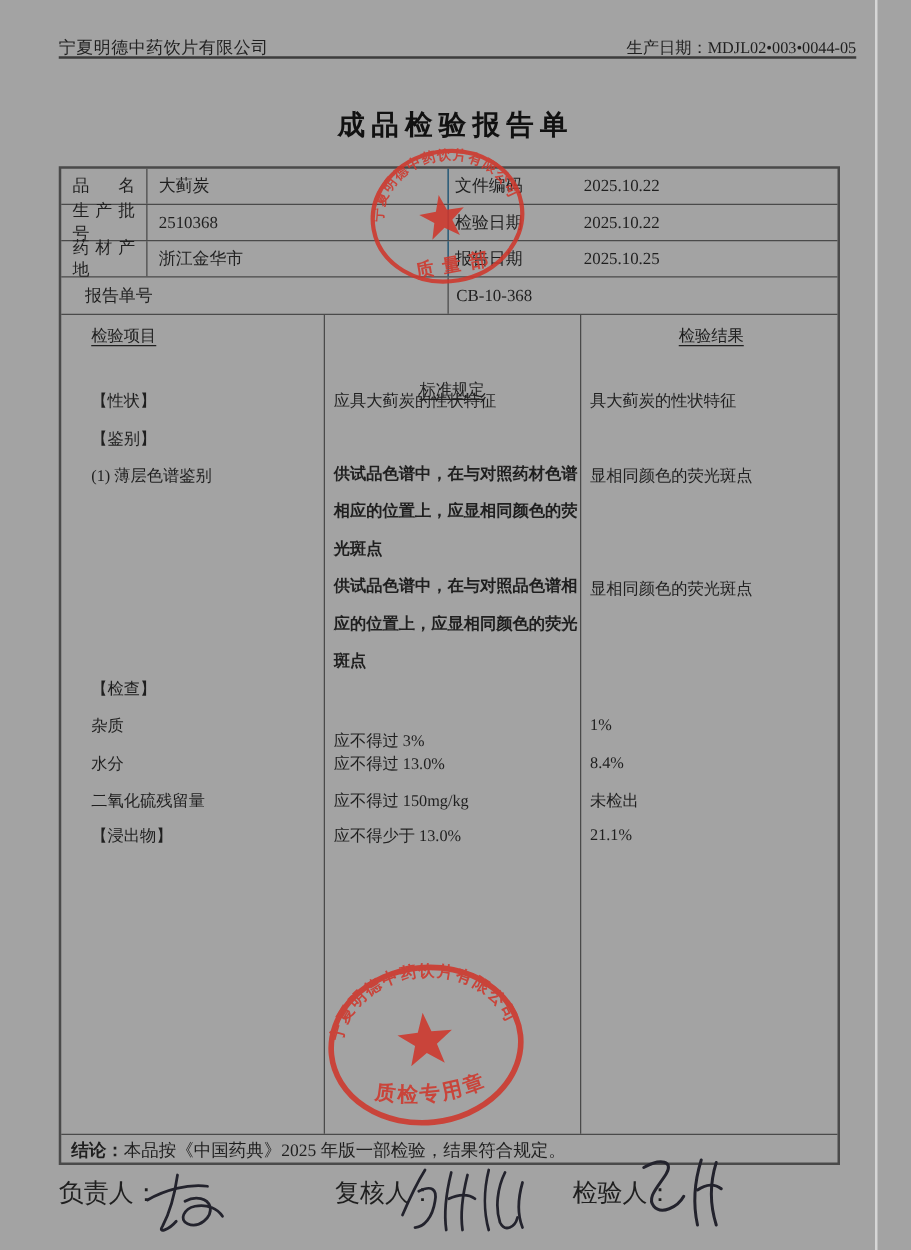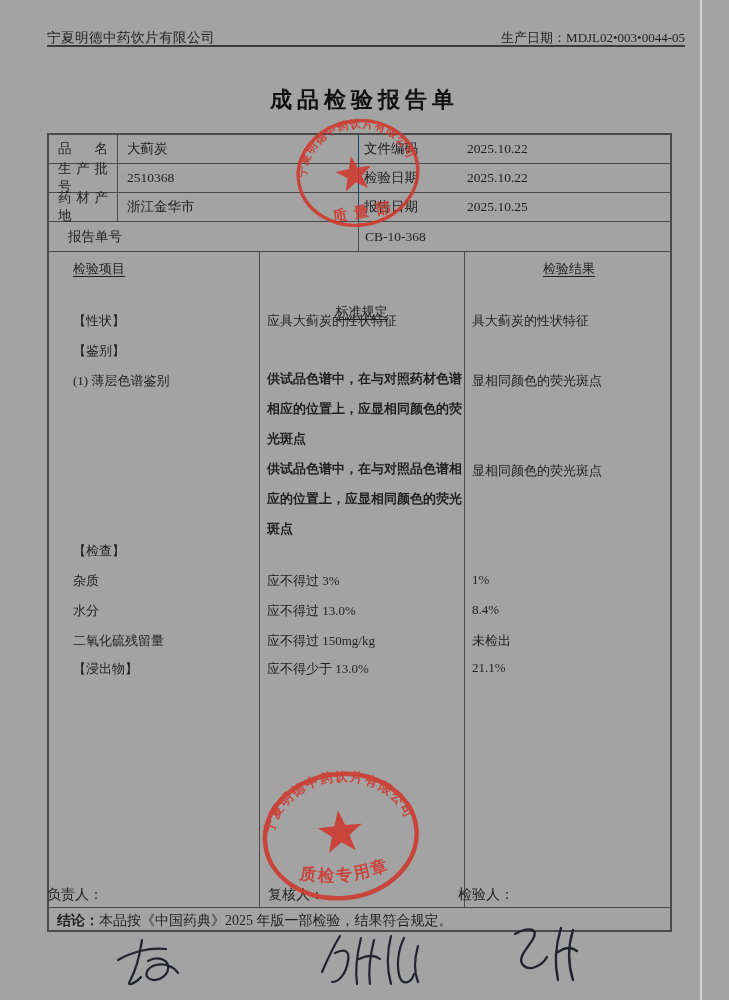--- a/index.html
+++ b/index.html
@@ -35,21 +35,21 @@
   .c2{left:218px;}
   .c3{left:423px;}
   .para{white-space:normal;width:197px;line-height:30px;word-break:break-all;font-weight:bold;}
   .th{text-decoration:underline;text-underline-offset:3px;}
   .th2{left:210px;width:205px;text-align:center;margin-top:43px;}
   .th3{left:415px;width:210px;text-align:center;}
   
   .conc{height:25px;display:flex;align-items:center;padding-left:8px;font-size:14px;box-sizing:border-box;}
   .conc .b{font-weight:bold;}
   
-  .sig-label{font-size:14px;top:886px;}
+  .sig-label{font-size:20px;top:941px;}
   .sl1{left:47px;} .sl2{left:268px;} .sl3{left:458px;}
   .ink{color:#20202a;}
   
   .stamp{opacity:.88;}
   .scan-edge{left:700px;top:0;width:2px;height:1000px;background:#d6d6d6;}
 </style>
 </head>
 <body>
 
 <div id="page">
@@ -114,21 +114,21 @@
       <div class="cell c1" style="top:120px">(1) 薄层色谱鉴别</div>
       <div class="cell c2 para" style="top:112px">供试品色谱中，在与对照药材色谱相应的位置上，应显相同颜色的荧光斑点</div>
       <div class="cell c3" style="top:120px">显相同颜色的荧光斑点</div>
 
       <div class="cell c2 para" style="top:202px">供试品色谱中，在与对照品色谱相应的位置上，应显相同颜色的荧光斑点</div>
       <div class="cell c3" style="top:210px">显相同颜色的荧光斑点</div>
 
       <div class="cell c1" style="top:290px">【检查】</div>
 
       <div class="cell c1" style="top:320px">杂质</div>
-      <div class="cell c2" style="top:320px">应不得过 3%</div>
+      <div class="cell c2" style="top:332px">应不得过 3%</div>
       <div class="cell c3" style="top:320px">1%</div>
 
       <div class="cell c1" style="top:350px">水分</div>
       <div class="cell c2" style="top:350px">应不得过 13.0%</div>
       <div class="cell c3" style="top:350px">8.4%</div>
 
       <div class="cell c1" style="top:380px">二氧化硫残留量</div>
       <div class="cell c2" style="top:380px">应不得过 150mg/kg</div>
       <div class="cell c3" style="top:380px">未检出</div>
 

